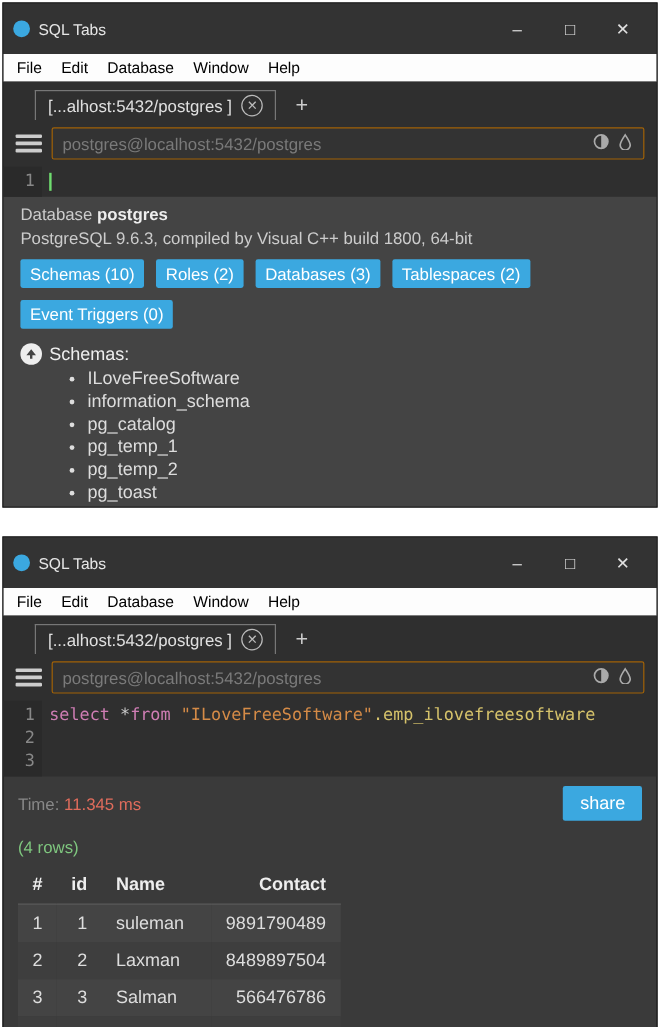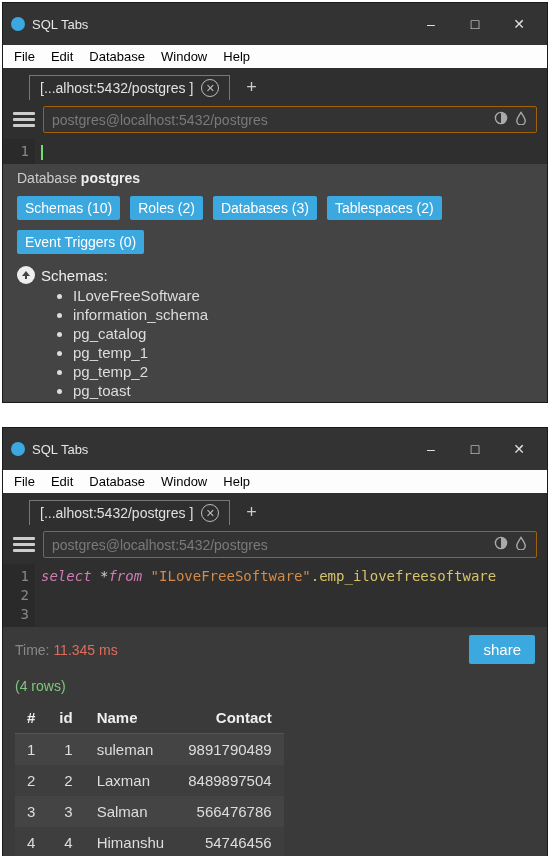--- a/index.html
+++ b/index.html
@@ -98,21 +98,21 @@
   }
   .gutter {
     background:#2a2a2a; color:#888; text-align:right;
     padding:3px 6px 3px 10px; user-select:none;
     min-width: 32px;
   }
   .gutter div { line-height:19px; }
   .code { padding:3px 6px; flex:1; }
   .code .line { line-height:19px; white-space:pre; }
   .cursor { display:inline-block; width:2px; height:15px; background:#6fdd6f; vertical-align:middle; }
-  .kw { color:#cf7db4;font-style:italic; }
+  .kw { color:#cf7db4; }
   .str { color:#d58b47; }
   .ident { color:#d6c36b; }
   .info-panel {
     background:#444; padding:4px 0 6px 0; font-size:14px;
   }
   .db-line { color:#ccc; padding:2px 14px; }
   .db-line b { color:#eee; }
   .ver-line { color:#ccc; padding:2px 14px; }
   .badges { padding:8px 14px 4px 14px; display:flex; flex-wrap:wrap; gap:10px; }
   .badge {
@@ -206,20 +206,21 @@
       <div>1</div>
     </div>
     <div class="code">
       <div class="line"><span class="cursor"></span></div>
     </div>
   </div>
   <div class="info-panel">
     <div class="db-line">
       <span>Database</span> <b>postgres</b>
     </div>
+    <div class="ver-line">PostgreSQL 9.6.3, compiled by Visual C++ build 1800, 64-bit</div>
     <div class="badges">
       <span class="badge">Schemas (10)</span>
       <span class="badge">Roles (2)</span>
       <span class="badge">Databases (3)</span>
       <span class="badge">Tablespaces (2)</span>
       <span class="badge">Event Triggers (0)</span>
     </div>
     <div class="sec-head">
       <span class="up-icon">
         <svg viewBox="0 0 10 10">

